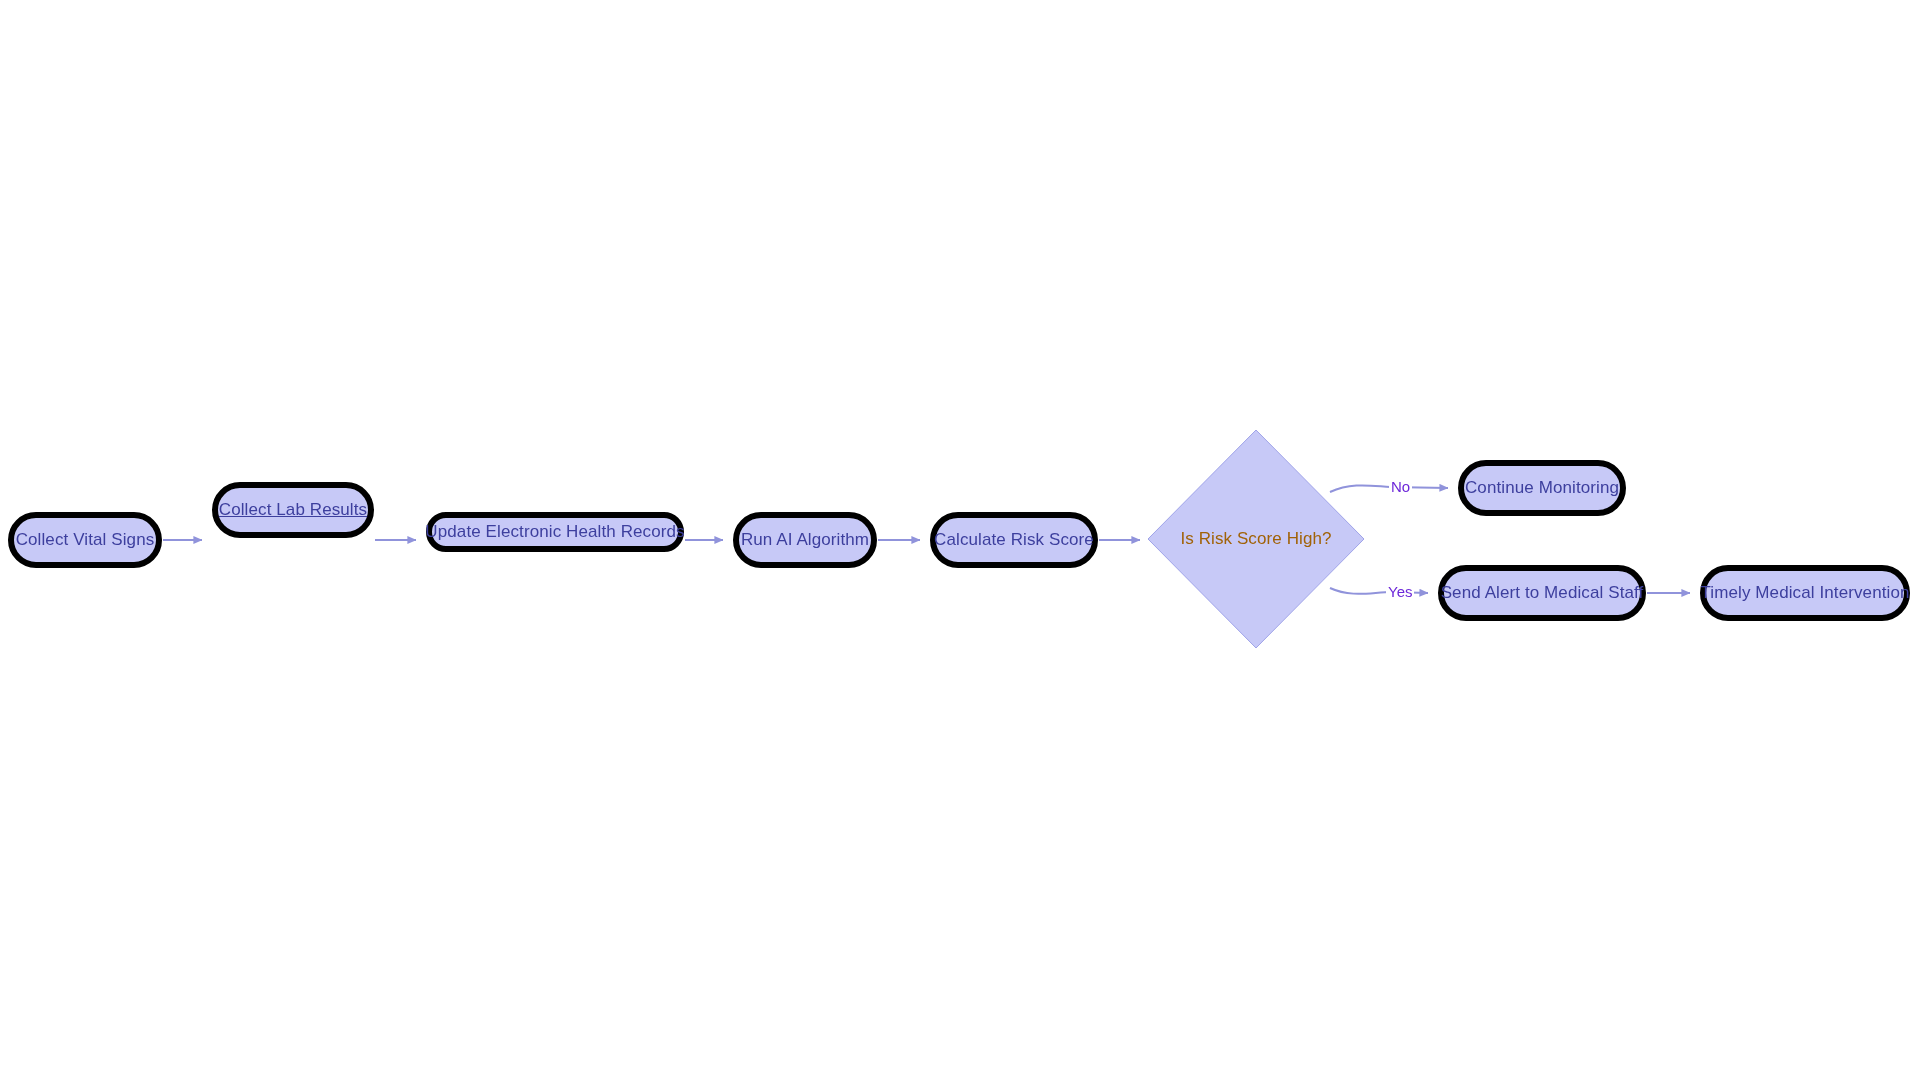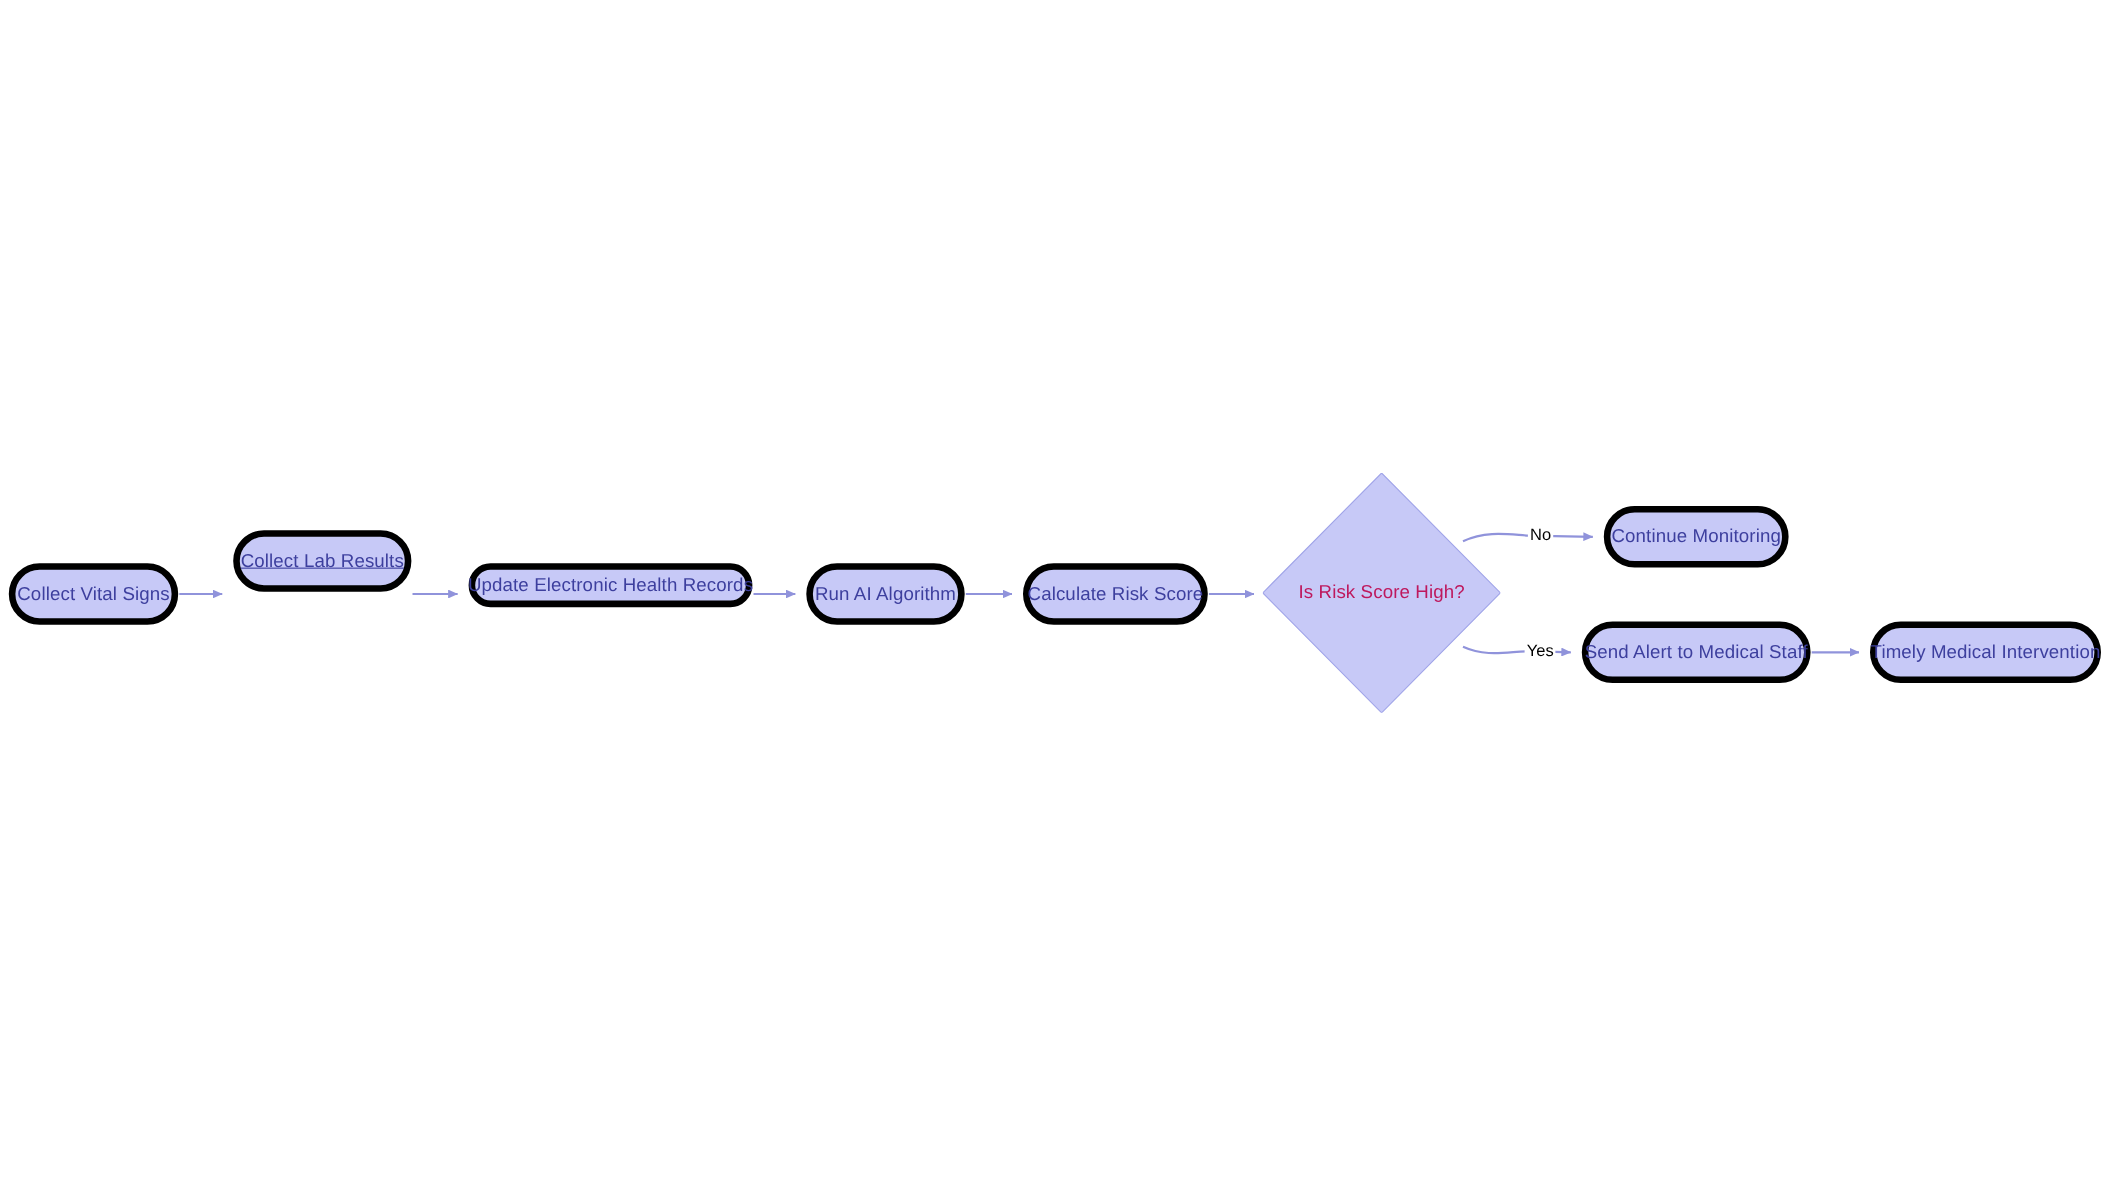--- a/index.html
+++ b/index.html
@@ -57,28 +57,28 @@
   .decision .diamond-shape {
     position: absolute;
     left: 0;
     top: 0;
     width: 100%;
     height: 100%;
   }
   .decision .decision-label {
     position: relative;
     z-index: 3;
-    color: #be185d;
+    color: #a16207;
     font-size: 17px;
     white-space: nowrap;
     letter-spacing: 0.1px;
   }
   .edge-label {
     position: absolute;
-    color: #000000;
+    color: #6d28d9;
     font-size: 15px;
     background: #ffffff;
     padding: 0 2px;
     white-space: nowrap;
     z-index: 3;
   }
 </style>
 </head>
 <body>
 

